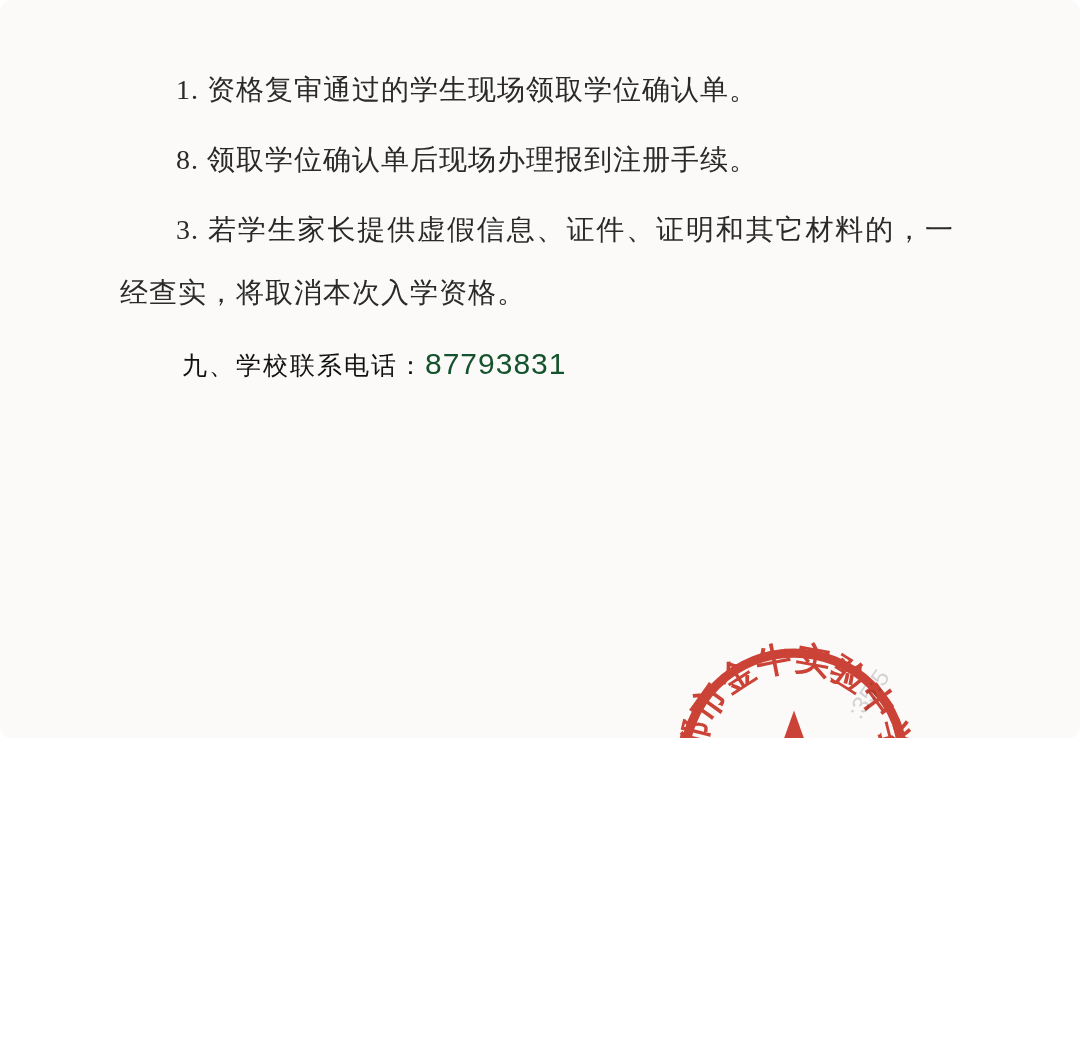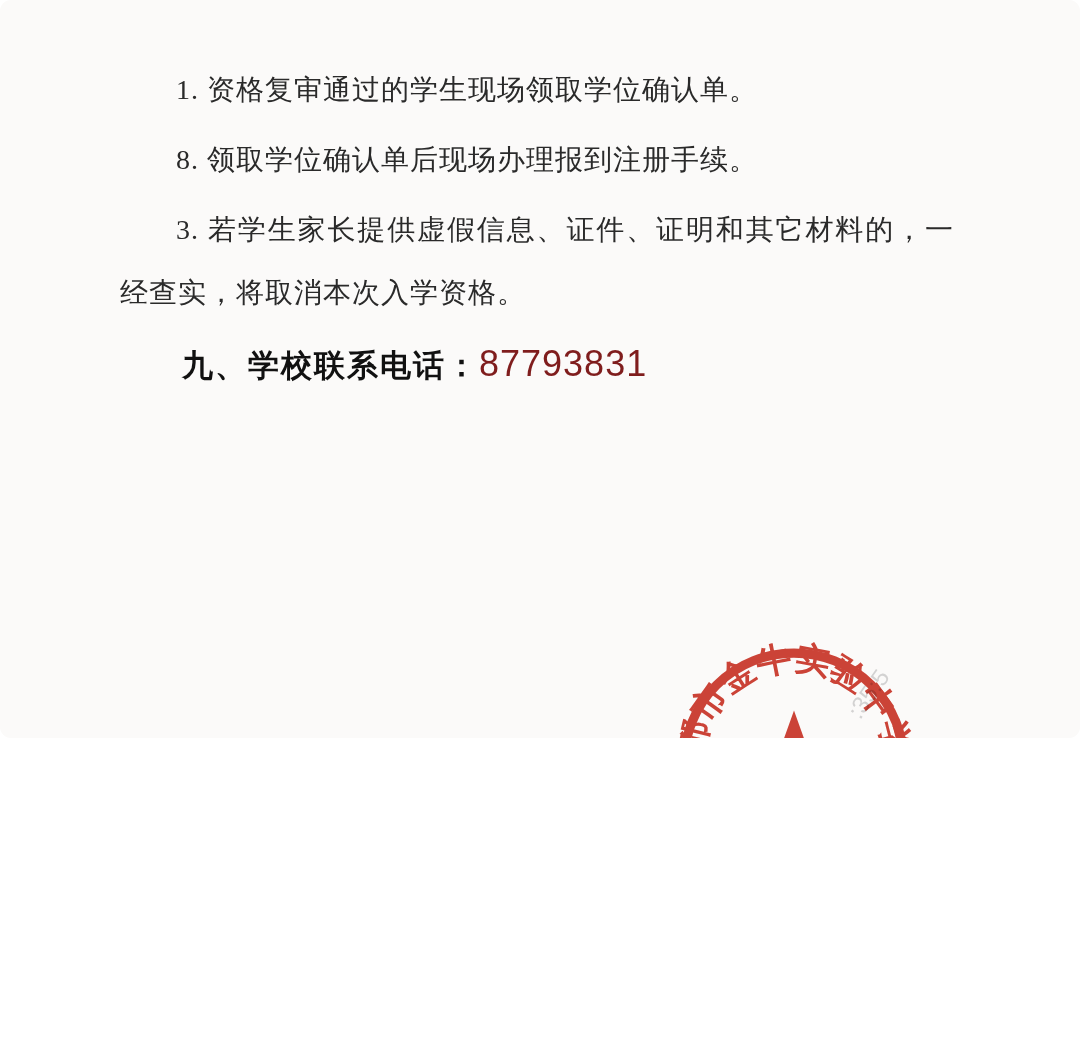--- a/index.html
+++ b/index.html
@@ -31,31 +31,31 @@
     font-size:31px;
     line-height:63px;
     letter-spacing:2px;
     color:#111;
     margin:8px 0 6px 0;
     text-indent:2em;
   }
   .phone-line{white-space:nowrap;}
   .phone-line .phone-label{
     font-family:"Liberation Sans", sans-serif;
-    font-weight:700;
-    font-size:31px;
+    font-weight:400;
+    font-size:25px;
     letter-spacing:2px;
     color:#111;
   }
   .phone-line .phone-number{
     font-family:"Liberation Sans", sans-serif;
     font-weight:400;
-    font-size:36px;
+    font-size:30px;
     letter-spacing:1px;
-    color:#7f1d1d;
+    color:#14532d;
   }
   .signature-name{
     position:absolute;left:650px;top:756px;
     font-size:30px;letter-spacing:-0.5px;
     color:#1b1b1b;z-index:2;white-space:nowrap;
   }
   .signature-date{
     position:absolute;left:664px;top:822px;
     font-size:29px;letter-spacing:0px;
     color:#1b1b1b;z-index:2;white-space:nowrap;

